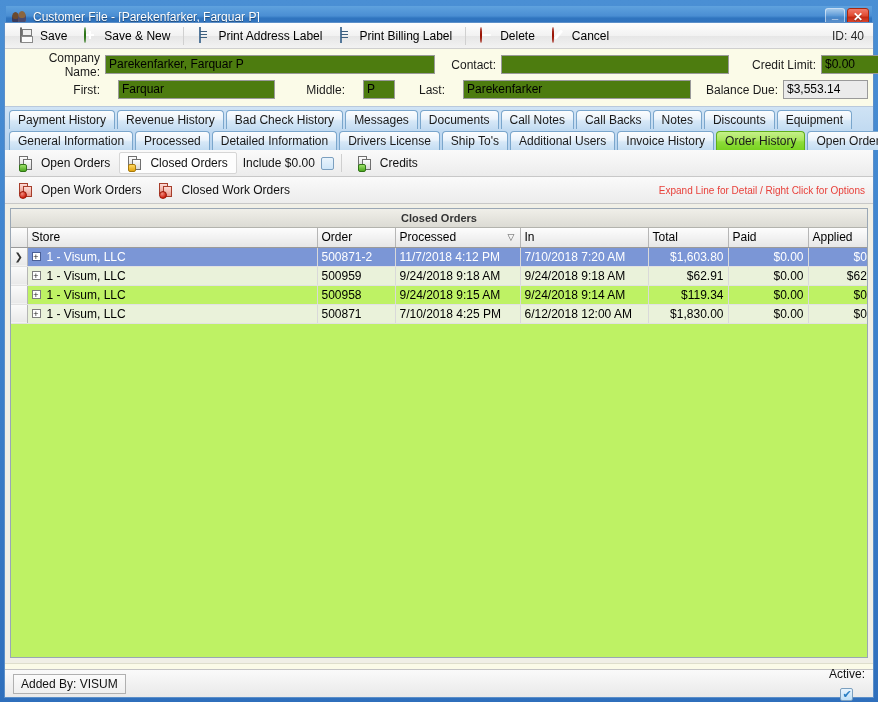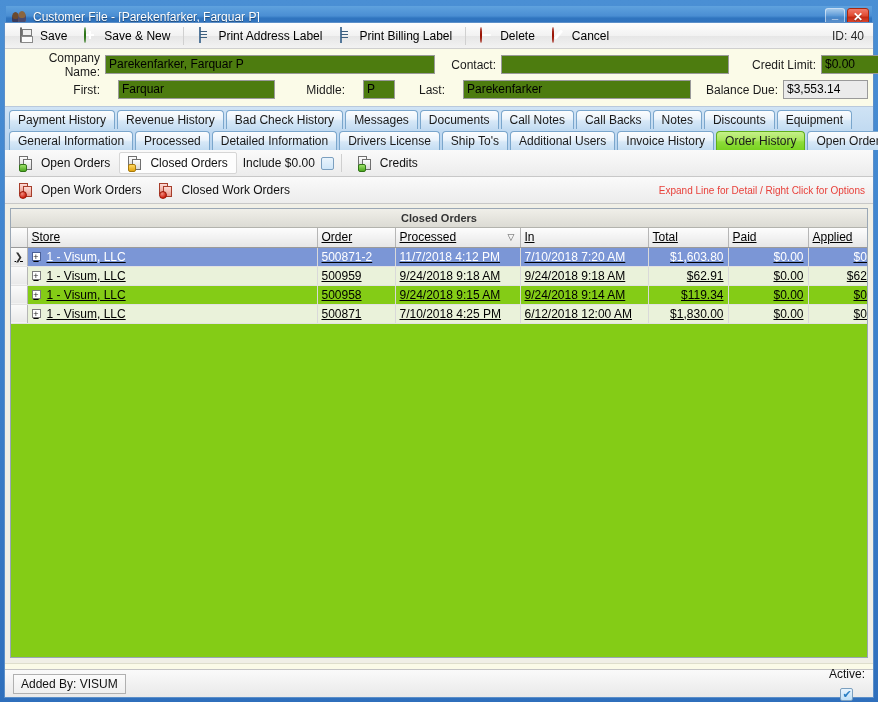--- a/index.html
+++ b/index.html
@@ -282,22 +282,22 @@
   .grid-caption {
     height: 19px; line-height: 18px;
     text-align: center;
     font-size: 11px; font-weight: bold; color: #333;
     background: linear-gradient(180deg,#f0efe9,#dcdbd4);
     border-bottom: 1px solid #b3b3ad;
   }
   .grid {
     flex: 1;
     overflow: hidden;
-    background: #84cc16;
-    display: flex; flex-direction: column; text-decoration: underline;
+    background: #bef264;
+    display: flex; flex-direction: column;
   }
   table.g { border-collapse: collapse; width: 100%; table-layout: fixed; }
   table.g th {
     height: 19px;
     background: linear-gradient(180deg,#fdfdfd,#e6e6e6);
     border-right: 1px solid #b6b6b6;
     border-bottom: 1px solid #9a9a9a;
     font-size: 12px; font-weight: normal; color: #000;
     text-align: left; padding: 0 4px;
     white-space: nowrap;

